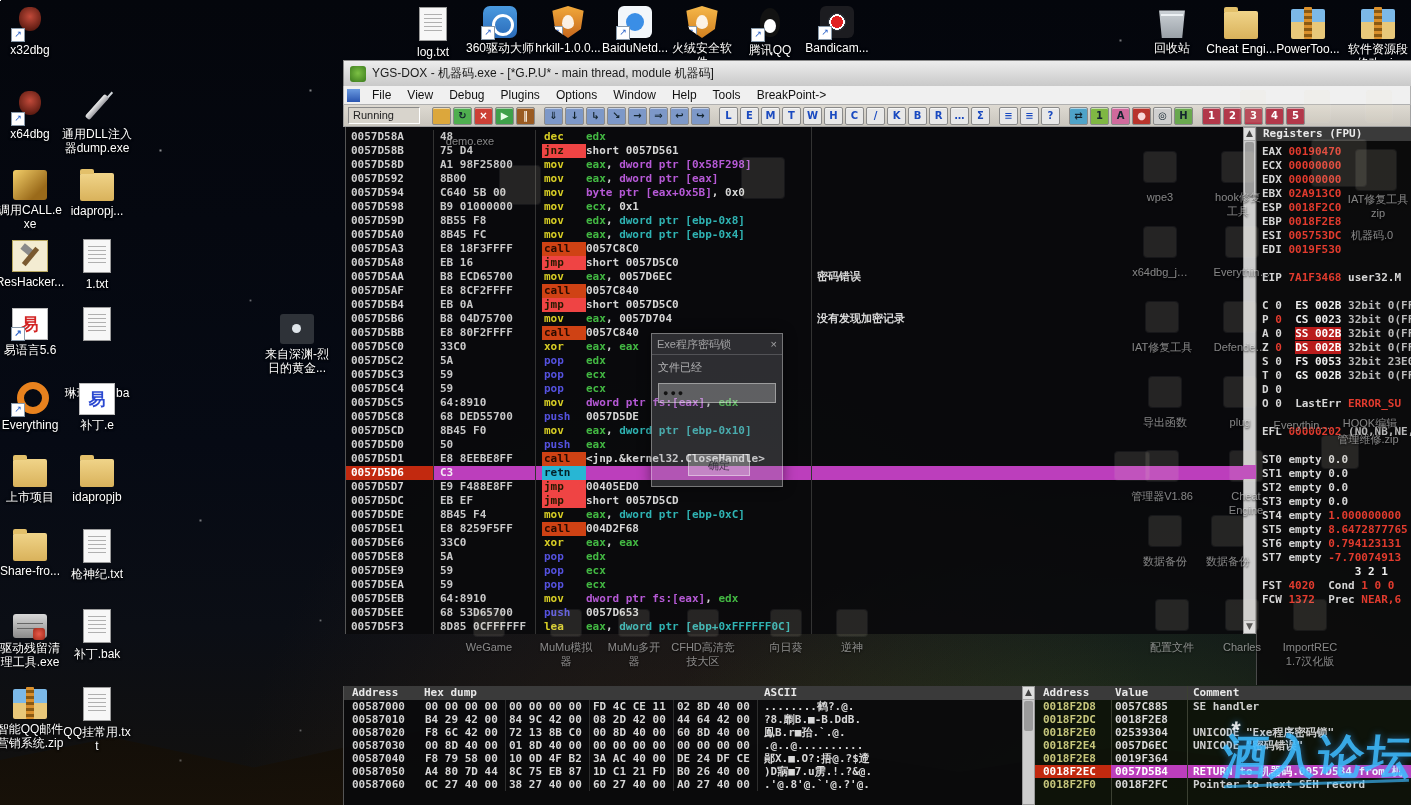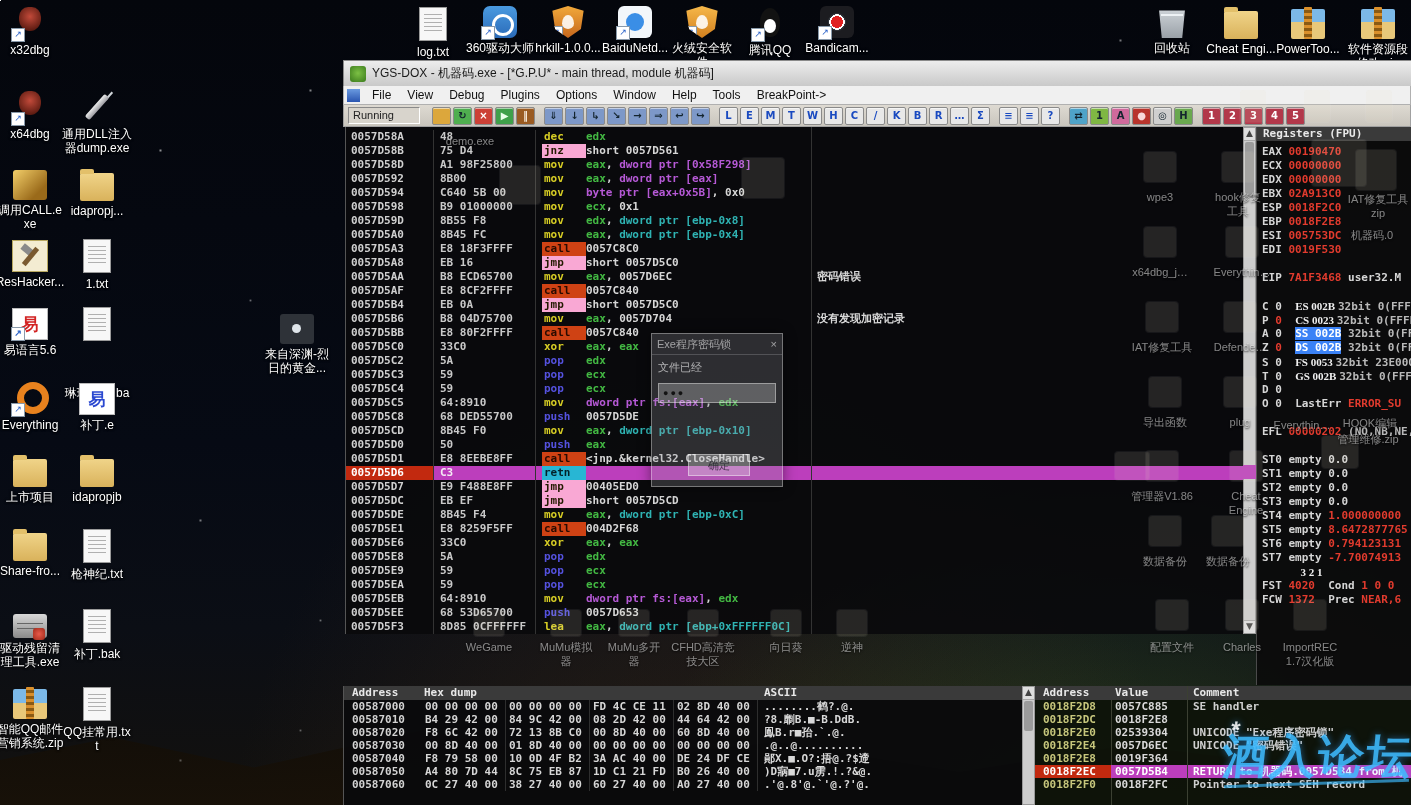--- a/index.html
+++ b/index.html
@@ -91,37 +91,37 @@
   .pane{position:absolute;box-sizing:border-box;z-index:10;overflow:hidden;
     font-family:"DejaVu Sans Mono",monospace;font-weight:bold;font-size:11px;}
   #disasm{left:345px;top:127px;width:898px;height:507px;background:rgba(10,10,12,.92);border-left:1px solid #555;padding-top:3px;}
   #disasm::after{content:"";position:absolute;left:465px;top:0;bottom:0;width:1px;background:#333;}
   .drow{height:14px;line-height:14px;display:flex;position:relative;white-space:pre;}
   .c-addr{width:82px;padding-left:5px;color:#d0d0d0;flex:none;}
   .c-bytes{width:95px;padding-left:6px;color:#c9c9c9;border-left:1px solid #333;flex:none;overflow:hidden;}
   .c-instr{flex:1;padding-left:6px;border-left:1px solid #333;}
   .mn{display:inline-block;min-width:40px;padding:0 2px;}
   .mn-y{color:#d8ce25;}
-  .mn-j{background:#f9a8d4;color:#241a00;}
+  .mn-j{background:#ef4444;color:#241a00;}
   .mn-cl{background:#cf4214;color:#2b0b00;}
   .mn-p{color:#5552e0;}
   .mn-r{background:#28b6d4;color:#03222a;}
   .o-g{color:#43b943;}.o-c{color:#2fb3b3;}.o-m{color:#b659d6;}.o-w{color:#d6d6d6;}
   .c-cmt{position:absolute;left:471px;top:0;color:#d9d9d9;}
   .drow.sel{background:#bc3ebc;}
   .drow.sel .c-addr{background:#c2290f;color:#fff;}
   .drow.sel .c-bytes{color:#f4eaf4;}
   #regs{left:1256px;top:127px;width:155px;height:558px;background:rgba(12,12,12,.94);border-left:1px solid #4a4a4a;}
   .phead{height:14px;background:#3a3a3a;color:#e8e8e8;line-height:14px;position:relative;
     font-family:"DejaVu Sans Mono",monospace;font-weight:bold;font-size:11px;}
   #regs .phead{padding-left:6px;}
   #reglines{padding-top:4px;}
   .rline{height:14px;line-height:14px;white-space:pre;padding-left:5px;overflow:hidden;}
-  .rs-n{color:#d6d6d6;}.rs-r{color:#e23b2e;}.rs-w{color:#efefef;font-family:Liberation Serif, serif;}.rs-d{color:#b9b9b9;}
-  .rs-b{background:#3b82f6;color:#fff;}
+  .rs-n{color:#d6d6d6;}.rs-r{color:#e23b2e;}.rs-w{color:#efefef;}.rs-d{color:#b9b9b9;}
+  .rs-b{background:#b91c1c;color:#fff;}
   #dump{left:343px;top:686px;width:679px;height:119px;background:rgba(10,10,12,.94);border-left:1px solid #555;}
   .dh0{position:absolute;left:8px;}.dh1{position:absolute;left:80px;}.dh2{position:absolute;left:420px;}
   .hrow{height:13px;line-height:13px;position:relative;white-space:pre;}
   .h-addr{position:absolute;left:8px;width:70px;color:#d2d2d2;}
   .h-groups{position:absolute;left:78px;width:336px;height:13px;display:flex;}
   .h-grp{width:84px;box-sizing:border-box;border-right:1px solid #2e2e2e;padding-left:3px;color:#d6d6d6;}
   .h-ascii{position:absolute;left:420px;right:0;color:#d8d8d8;overflow:hidden;}
   #stackp{left:1035px;top:686px;width:376px;height:119px;background:rgba(14,19,10,.95);}
   #stackp::before{content:"";position:absolute;left:76px;top:0;bottom:0;width:1px;background:#3b4032;}
   #stackp::after{content:"";position:absolute;left:152px;top:0;bottom:0;width:1px;background:#3b4032;}

